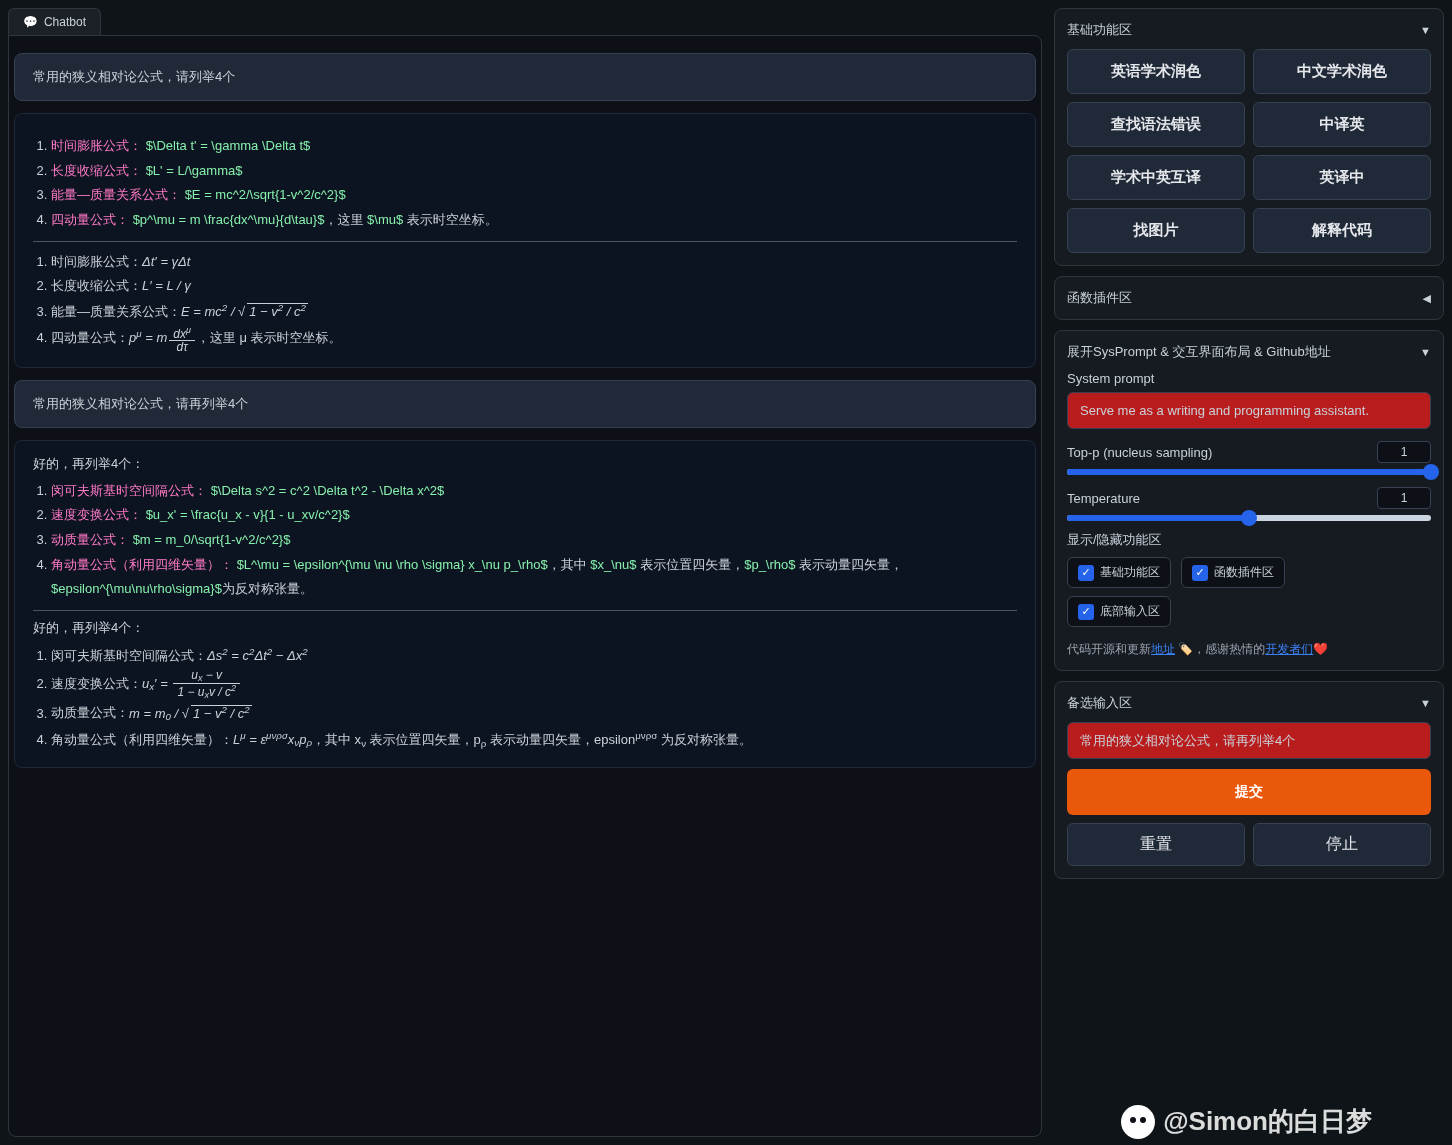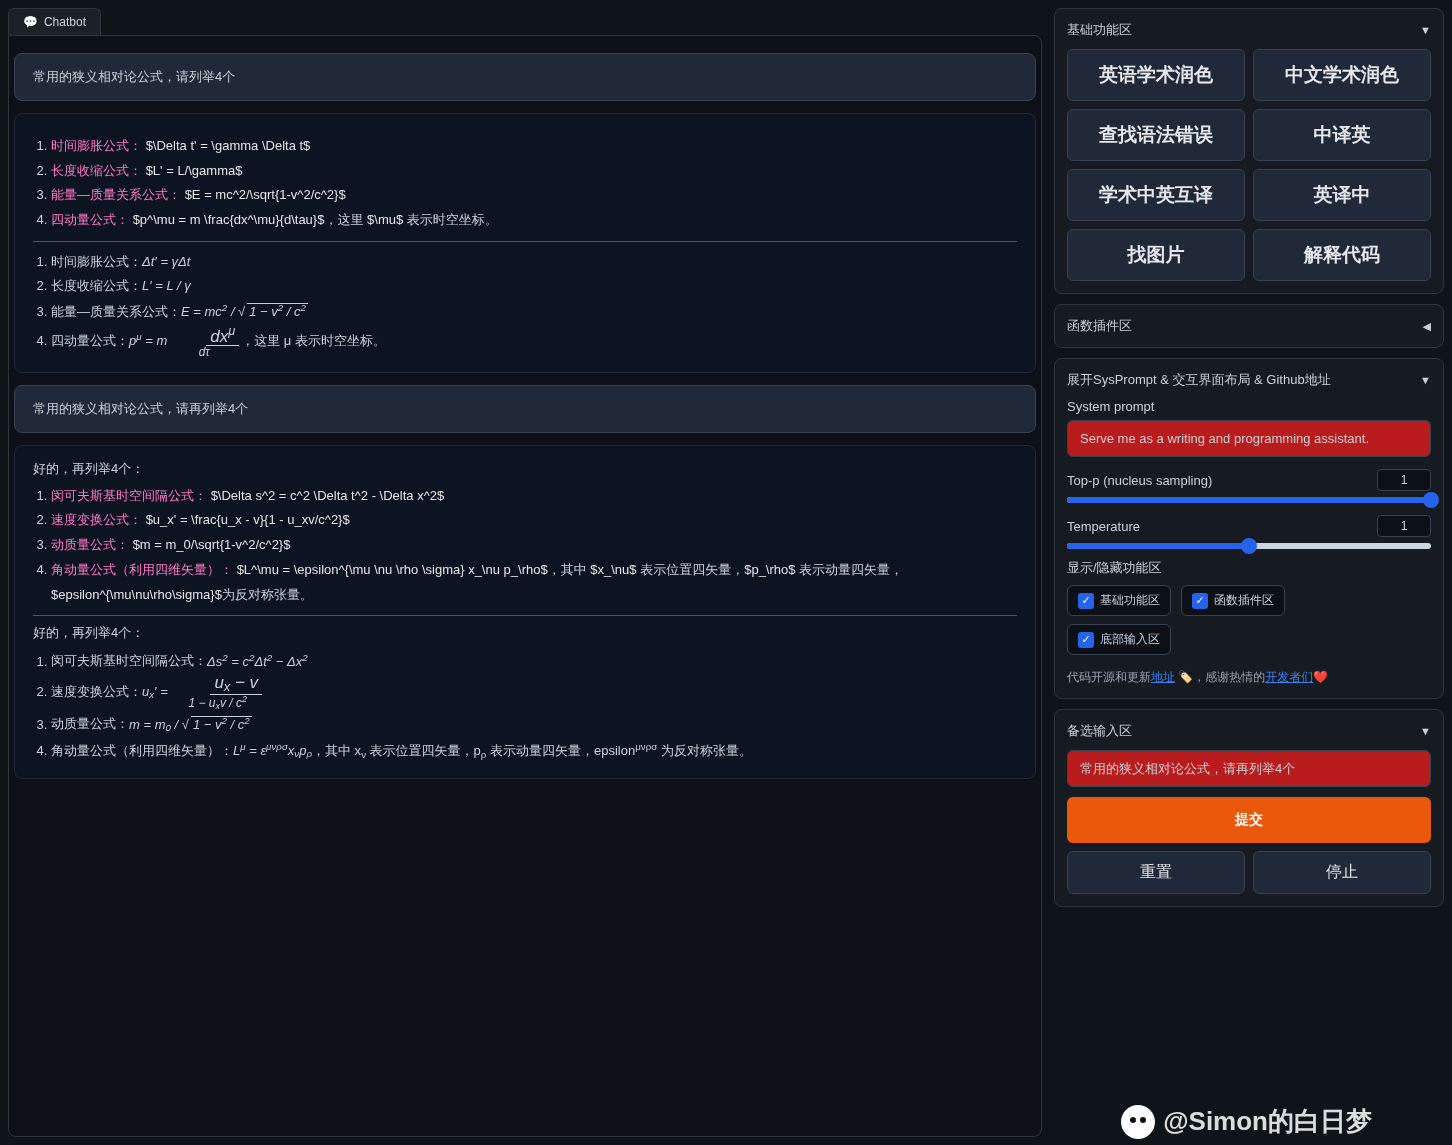--- a/index.html
+++ b/index.html
@@ -45,21 +45,21 @@
   .msg-bot {
     background: #0d1421;
     border: 1px solid #1e293b;
     border-radius: 8px;
     padding: 14px 18px;
     margin: 12px 0;
   }
   ol { margin-left: 18px; margin-top: 6px; }
   ol li { line-height: 1.9; }
   hr { border: none; border-top: 1px solid #4a5568; margin: 8px 0; }
-  .latex-raw { color: #e5e5e5; }
+  .latex-raw { color: #86efac; }
   .latex-head { color: #ff79c6; }
   .rendered { font-style: italic; }
   sup { font-size: 0.75em; }
   sub { font-size: 0.75em; vertical-align: -0.25em; }
   .panel {
     background: #161b22;
     border: 1px solid #30363d;
     border-radius: 8px;
     padding: 12px;
   }
@@ -76,21 +76,21 @@
     grid-template-columns: 1fr 1fr;
     gap: 8px;
   }
   .fn-btn {
     background: #1f2937;
     border: 1px solid #374151;
     border-radius: 6px;
     padding: 12px 8px;
     text-align: center;
     font-weight: 600;
-    font-size: 19px;
+    font-size: 15px;
     color: #e5e7eb;
   }
   .field-label { font-size: 13px; margin-bottom: 6px; display: block; }
   .text-input {
     width: 100%;
     background: #b91c1c;
     border: 1px solid #374151;
     border-radius: 6px;
     padding: 10px 12px;
     color: #c9d1d9;
@@ -205,21 +205,21 @@
   .watermark .logo::before{width:6px;height:6px;background:#0d1117;top:12px;left:9px;}
   .watermark .logo::after{width:6px;height:6px;background:#0d1117;top:12px;left:19px;}
   .frac {
     display:inline-block;
     text-align:center;
     vertical-align:middle;
     font-style:italic;
     line-height:1;
     margin:0 2px;
   }
-  .frac .num { display:block; border-bottom:1px solid #c9d1d9; padding:0 4px; font-size:17px;margin-left:37px;}
+  .frac .num { display:block; border-bottom:1px solid #c9d1d9; padding:0 4px; font-size:12px;}
   .frac .den { display:block; padding:0 4px; font-size:12px;}
   .sqrt { border-top:1px solid #c9d1d9; padding:0 2px; margin-left:2px; }
   .bot-intro { margin-bottom: 4px; }
 </style>
 </head>
 <body>
 
 <div class="app">
   <div class="left-col">
     <div class="tab-bar">

